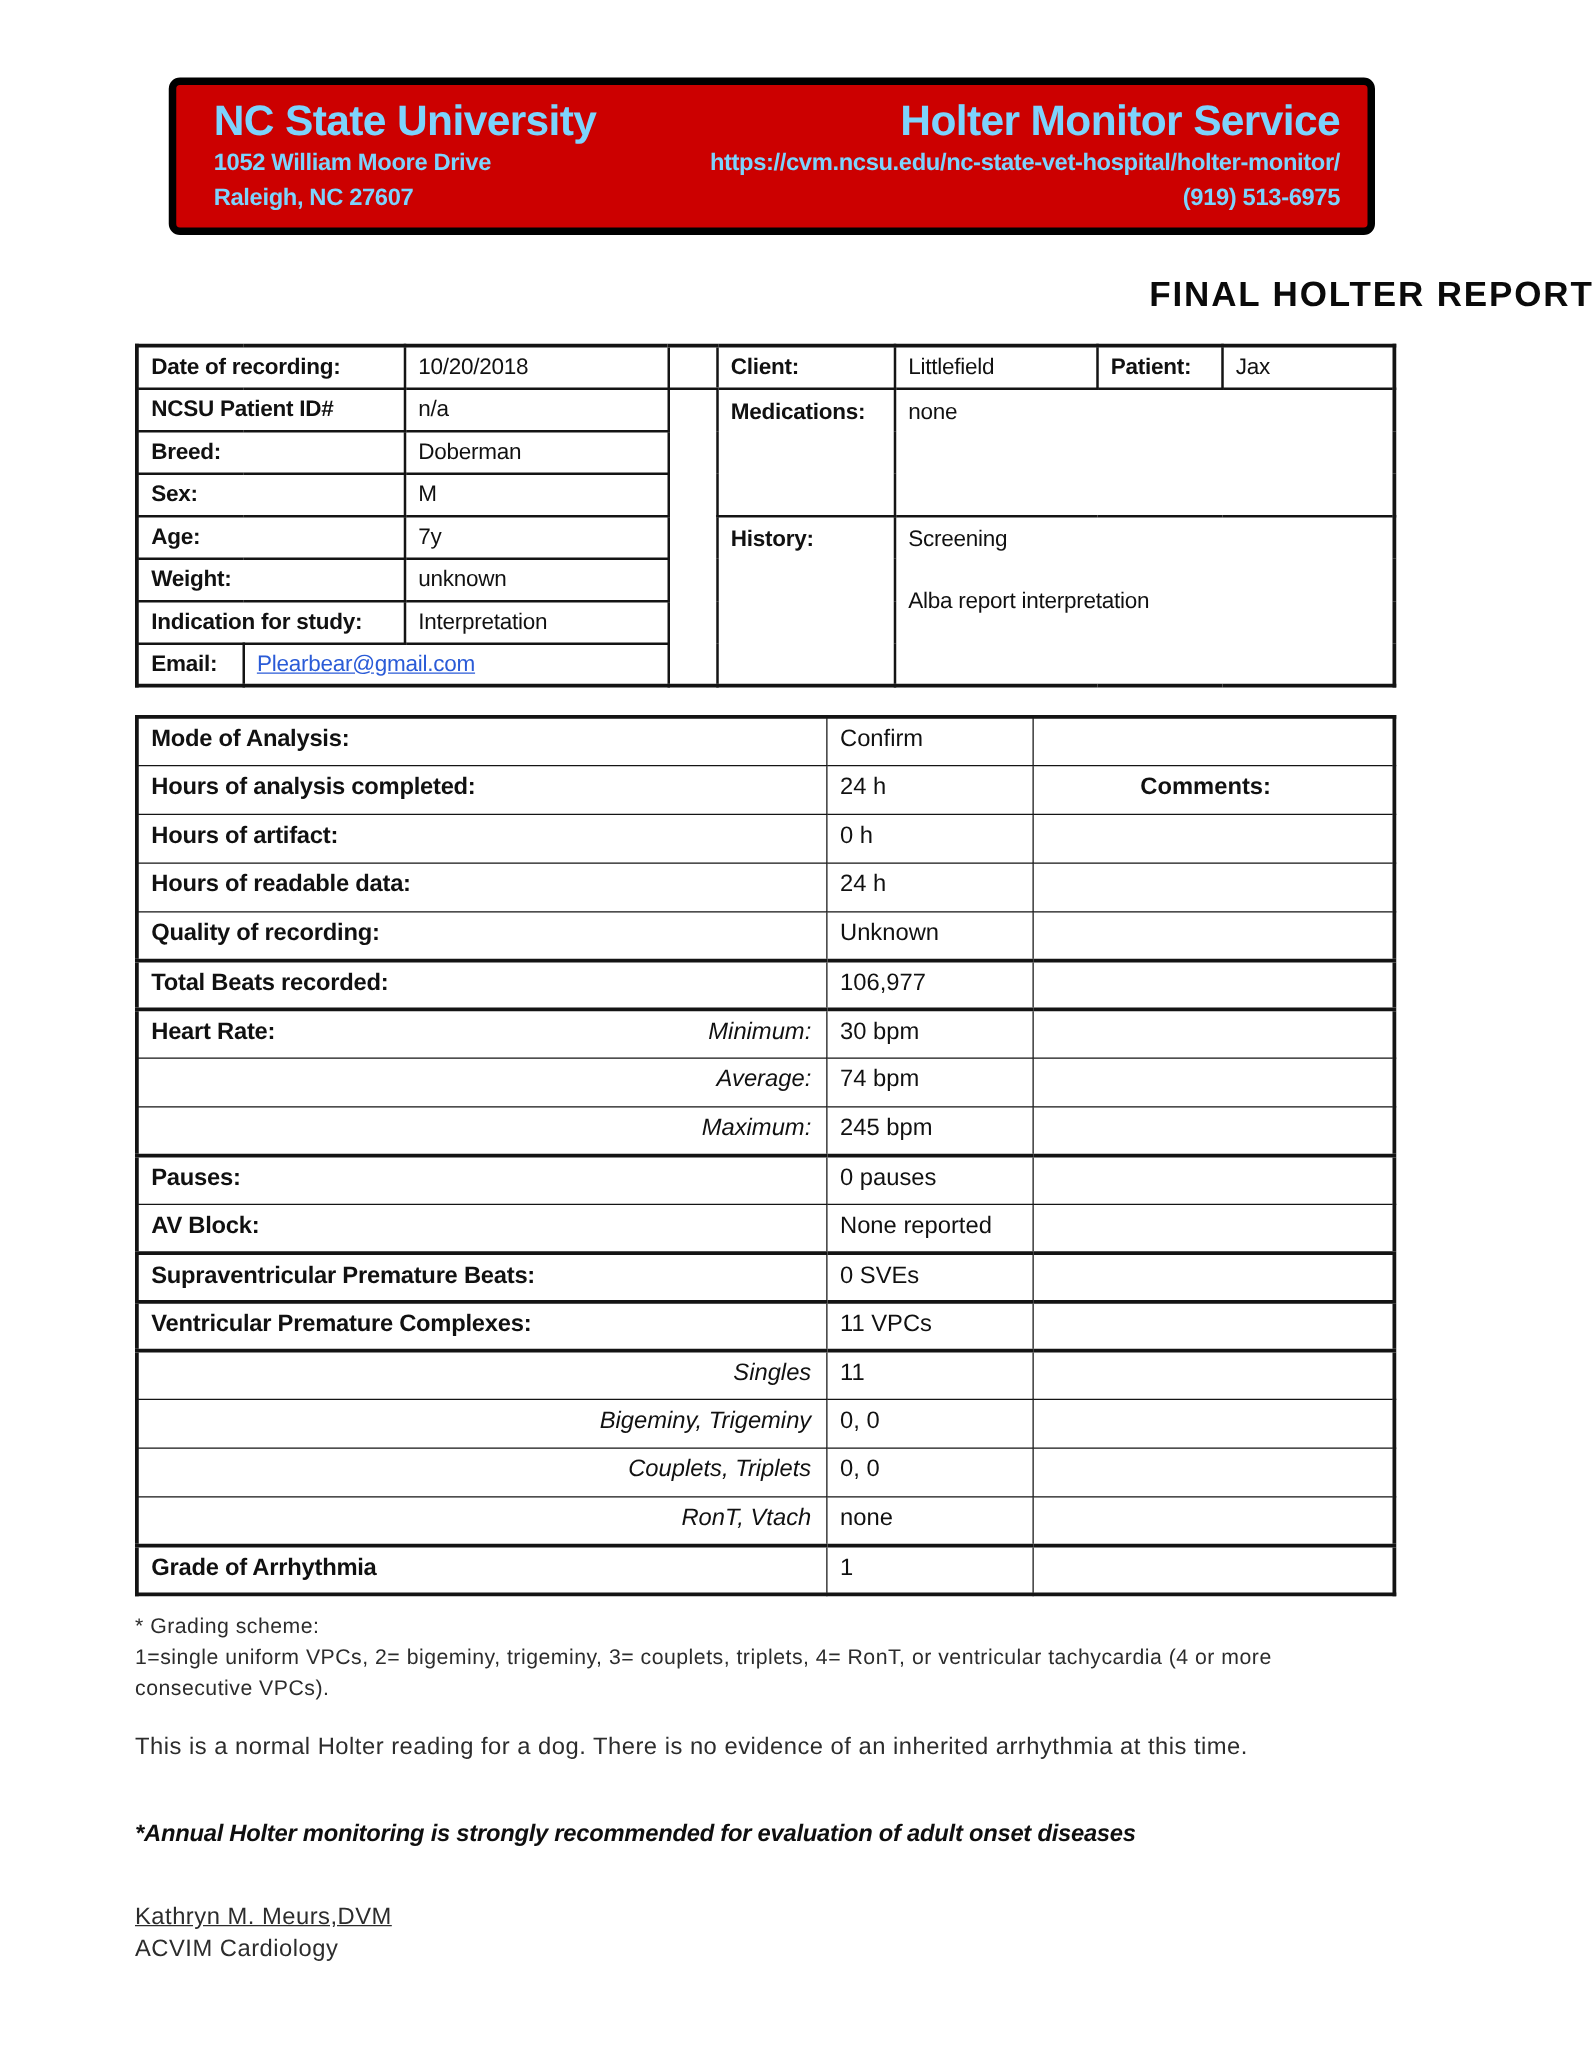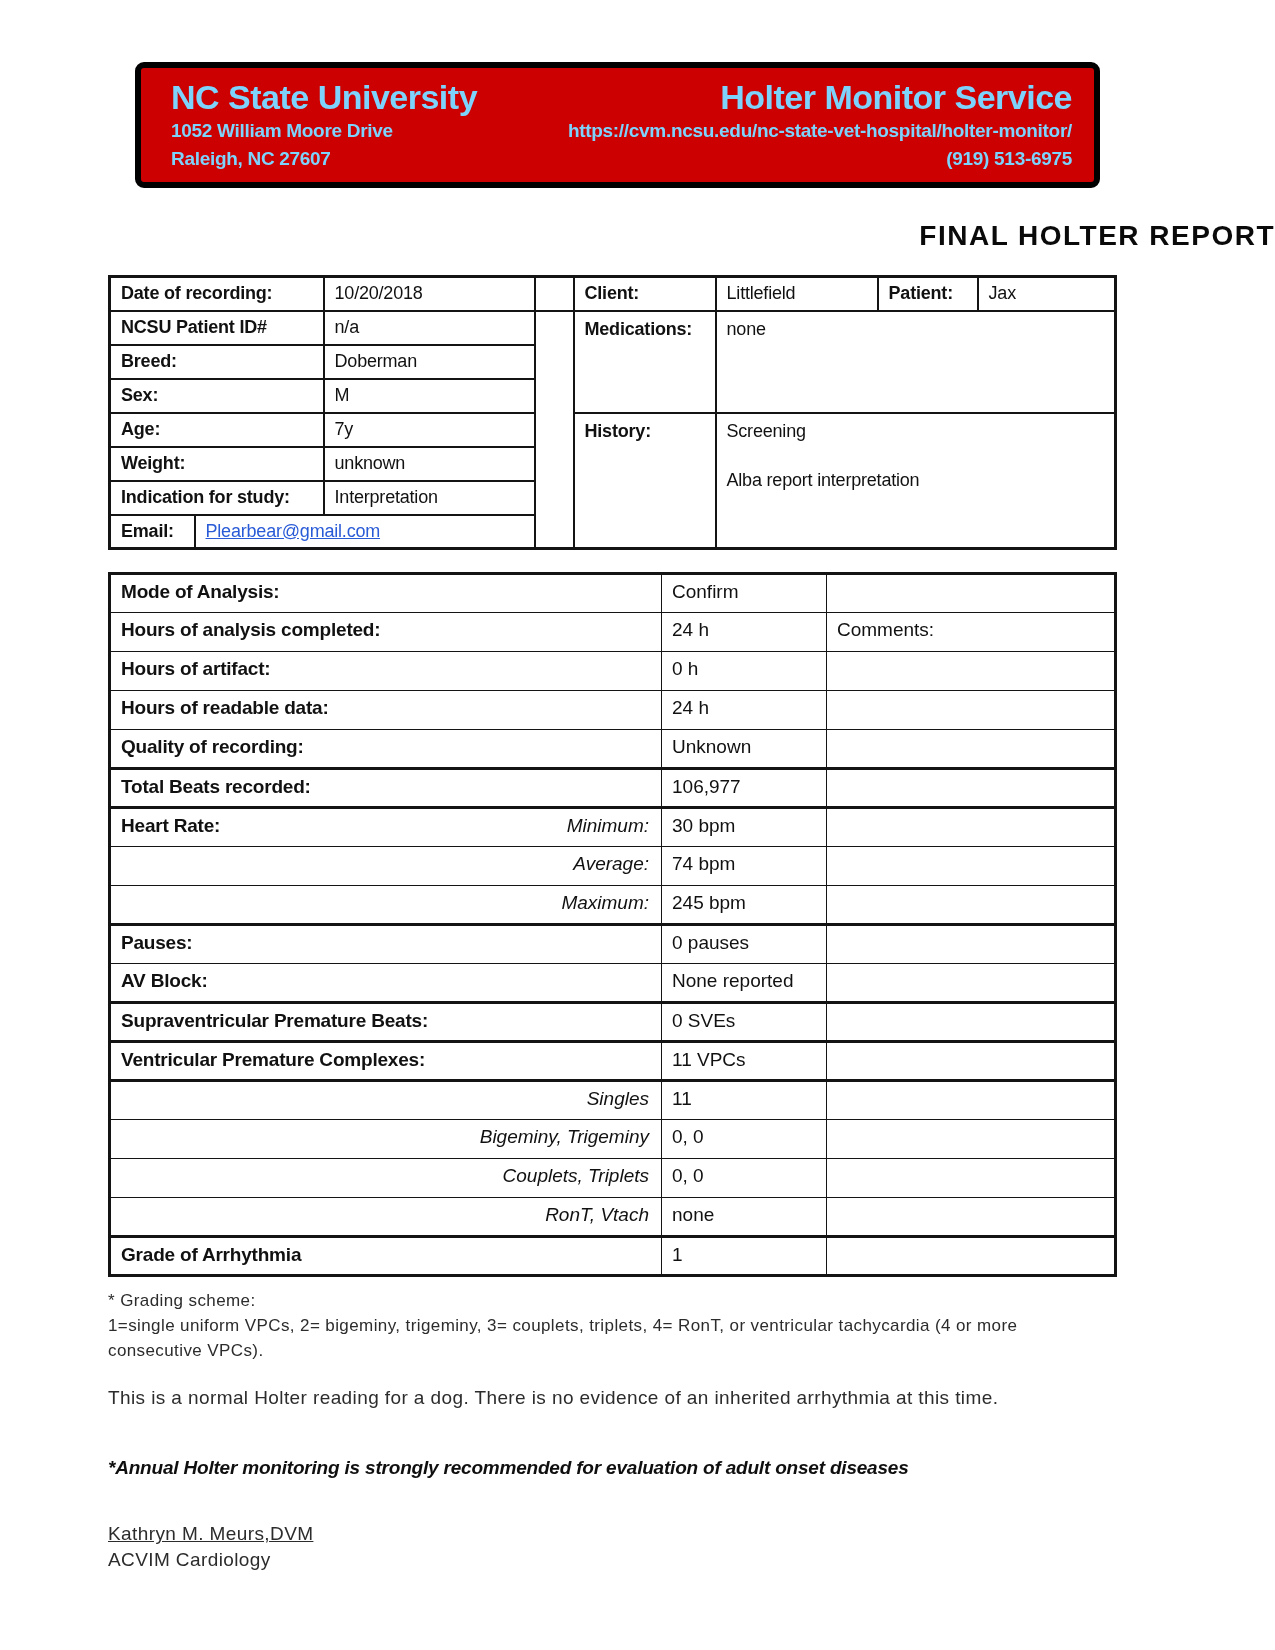--- a/index.html
+++ b/index.html
@@ -76,21 +76,21 @@
     vertical-align: top;
     padding: 6px 22px 4px 10px;
     font-size: 19px;
     overflow: hidden;
   }
   table.t2 tr.thick td { border-top-width: 3px; }
   table.t2 td.c1 { padding-right: 12px; }
   .lblrow { display: flex; justify-content: space-between; align-items: baseline; }
   .lblrow .main { font-weight: bold; letter-spacing: -0.2px; }
   .lblrow .sub  { font-style: italic; font-weight: normal; }
-  table.t2 td.comment { font-weight: normal; }
+  table.t2 td.comment { font-weight: bold; text-align: center; }
 
   
   .notes { color: #2c2c2c; }
   .grading-title { margin-top: 14px; font-size: 17px; letter-spacing: 0.4px; }
   .grading-text  { margin-top: 3px; font-size: 17px; letter-spacing: 0.4px; line-height: 1.45; width: 985px; }
   .conclusion    { margin-top: 24px; font-size: 19px; letter-spacing: 0.4px; }
   .recommendation{ margin-top: 48px; font-size: 19px; font-weight: bold; font-style: italic; color: #0f0f0f; letter-spacing: -0.2px; }
   .sig-name  { margin-top: 44px; font-size: 19px; letter-spacing: 0.4px; text-decoration: underline; display: inline-block; }
   .sig-title { margin-top: 4px; font-size: 19px; letter-spacing: 0.4px; }
 </style>

